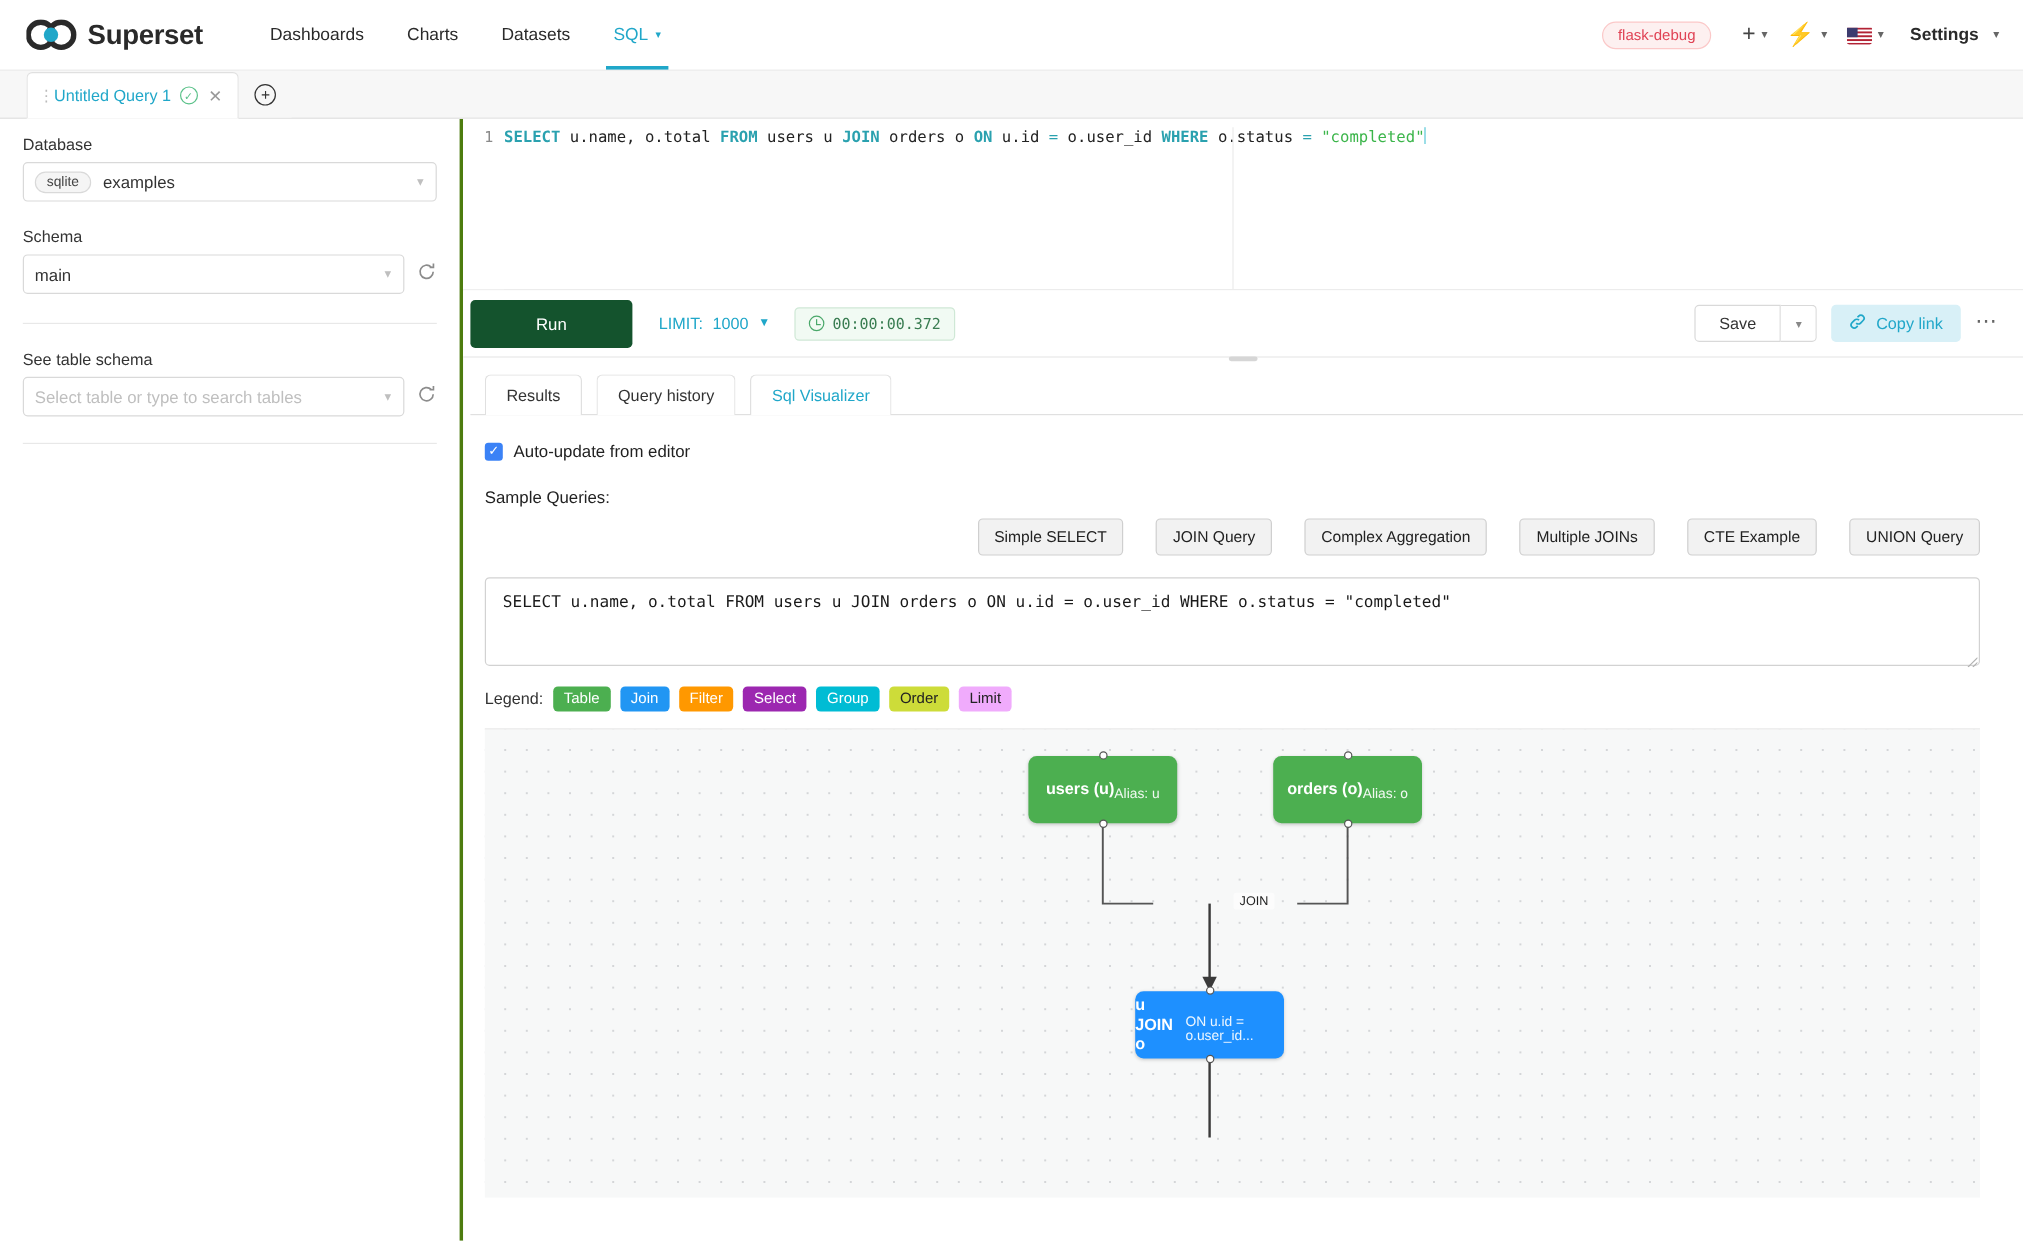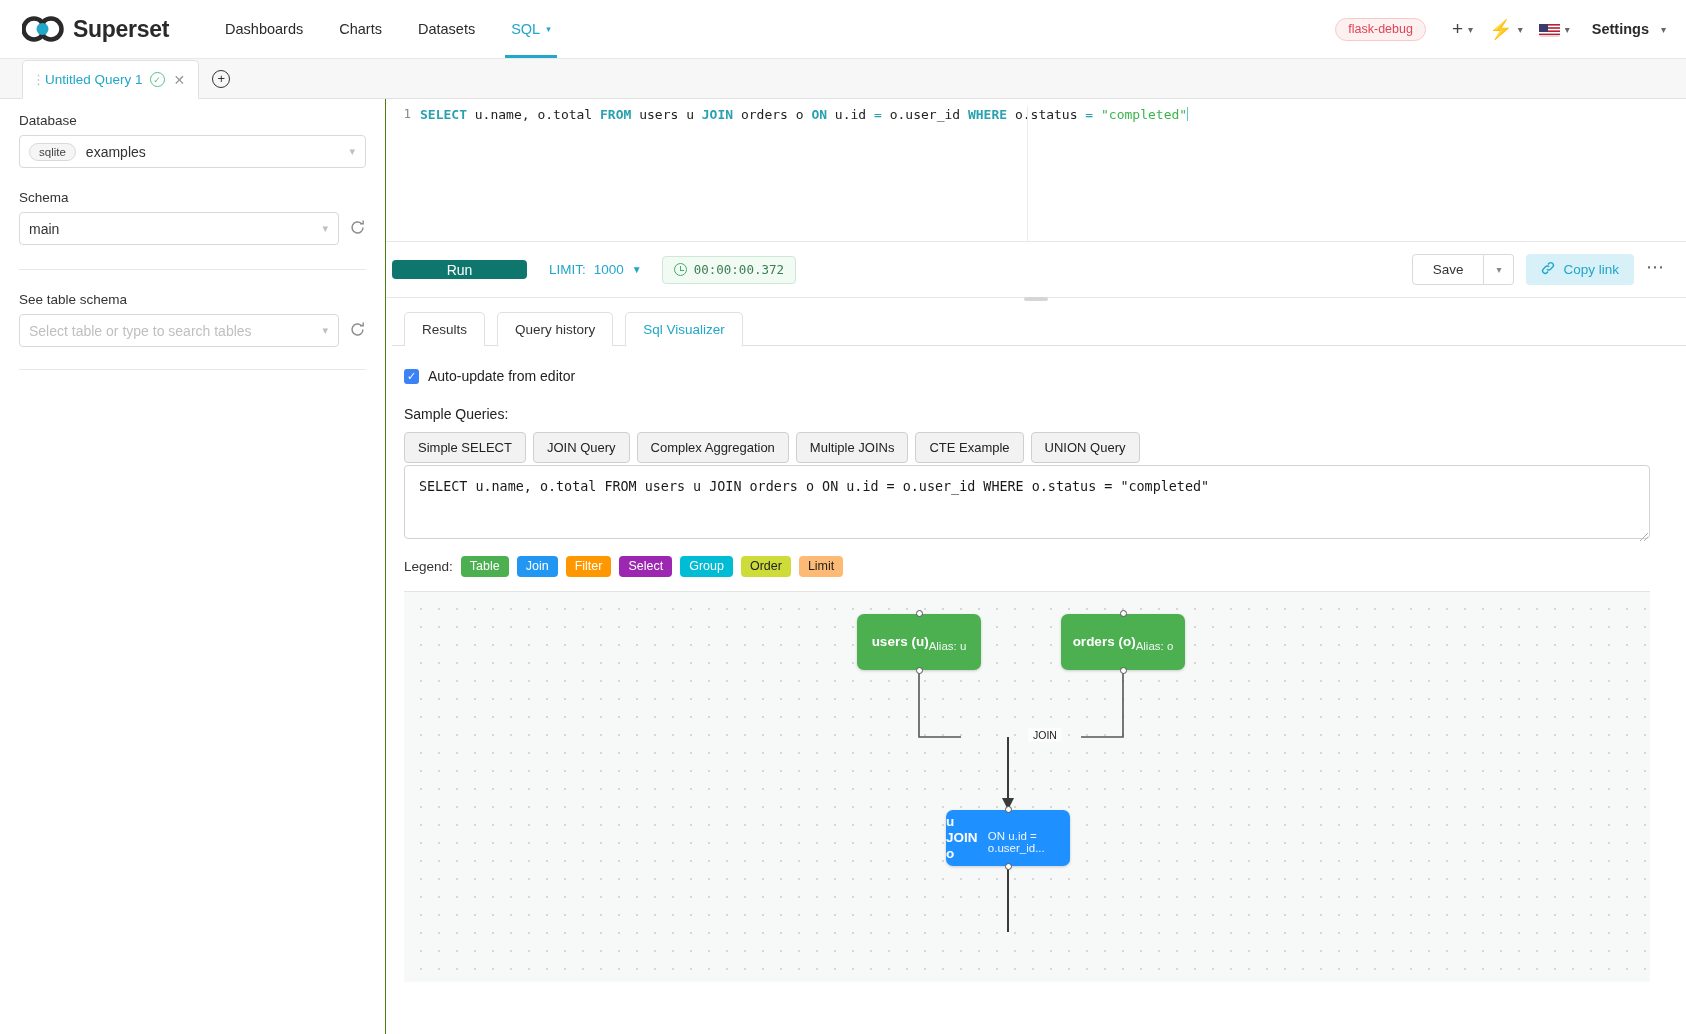--- a/index.html
+++ b/index.html
@@ -83,21 +83,21 @@
     display: flex; align-items: center; justify-content: center;
     font-size: 13px; color: #333; line-height: 1;
   }
 
   
   .workspace { display: flex; height: calc(1034px - 59px - 40px); }
 
   
   .leftpanel {
     width: 386px; flex: 0 0 386px; background: #fff;
-    border-right: 1px solid #4d7c0f; padding: 14px 19px 0 19px;
+    border-right: 3px solid #4d7c0f; padding: 14px 19px 0 19px;
   }
   .field-label { font-size: 13.5px; color: #333; margin-bottom: 7px; }
   .select-box {
     height: 33px; border: 1px solid #d9d9d9; border-radius: 4px;
     display: flex; align-items: center; padding: 0 10px 0 9px;
     font-size: 14px; color: #333; background: #fff; cursor: pointer;
   }
   .db-chip {
     border: 1px solid #d9d9d9; background: #f5f5f5; border-radius: 11px;
     font-size: 11.5px; padding: 2px 9px; color: #444; margin-right: 10px;
@@ -134,21 +134,21 @@
     vertical-align: -2px; margin-left: 0;
   }
   .editor-vline { position: absolute; top: 0; bottom: 0; left: 607px; width: 1px; background: #ececec; }
 
   
   .toolbar {
     height: 56px; display: flex; align-items: center; padding: 0 22px 0 6px;
     border-bottom: 1px solid #e8e8e8; background: #fff; position: relative;
   }
   .run-btn {
-    width: 135px; height: 19px; background: #0f766e; color: #fff;
+    width: 135px; height: 40px; background: #14532d; color: #fff;
     border: none; border-radius: 4px; font-size: 14px; cursor: pointer;
     font-family: inherit;
   }
   .limit-ctl {
     margin-left: 22px; color: #20a7c9; font-size: 13.5px; display: flex;
     align-items: center; gap: 8px; cursor: pointer;
   }
   .limit-caret { font-size: 10px; }
   .timer-pill {
     margin-left: 20px; border: 1px solid #cfe8d6; background: #f1faf3;
@@ -203,21 +203,21 @@
   
   .vizpanel { flex: 1; overflow: hidden; padding: 22px 36px 0 12px; }
   .viz-title { font-size: 21px; font-weight: bold; color: #1a1a1a; margin: 12px 0 16px 0; }
   .autoupd { display: flex; align-items: center; gap: 9px; font-size: 14px; color: #222; margin-bottom: 22px; }
   .cbox {
     width: 15px; height: 15px; background: #3b82f6; border-radius: 3px;
     display: flex; align-items: center; justify-content: center;
     color: #fff; font-size: 11px; line-height: 1; cursor: pointer;
   }
   .samples-label { font-size: 14px; color: #222; margin-bottom: 10px; }
-  .sample-btns { display: flex; gap: 7px; margin-bottom: 2px; flex-wrap: wrap; }
+  .sample-btns { display: flex; gap: 27px; margin-bottom: 18px; flex-wrap: wrap; justify-content: flex-end; }
   .sbtn {
     border: 1px solid #cfcfcf; background: #f2f2f2; border-radius: 4px;
     font-size: 13px; color: #222; padding: 7px 13px; cursor: pointer;
     font-family: inherit;
   }
   .sql-textarea {
     width: 100%; height: 74px; border: 1px solid #d2d2d2; border-radius: 4px;
     font-family: "DejaVu Sans Mono", monospace; font-size: 13.4px; color: #1a1a1a;
     padding: 12px 14px; resize: none; background: #fff; line-height: 1.4;
     display: block;
@@ -445,21 +445,21 @@
         </div>
 
         <div class="legend-row">
           <span>Legend:</span>
           <span class="lchip" style="background:#4caf50">Table</span>
           <span class="lchip" style="background:#2196f3">Join</span>
           <span class="lchip" style="background:#ff9800">Filter</span>
           <span class="lchip" style="background:#9c27b0">Select</span>
           <span class="lchip" style="background:#00bcd4">Group</span>
           <span class="lchip" style="background:#cddc39;color:#222">Order</span>
-          <span class="lchip" style="background:#fdba74;color:#222">Limit</span>
+          <span class="lchip" style="background:#f0abfc;color:#222">Limit</span>
         </div>
 
         <div class="graph-sep"></div>
 
         <div class="graph">
           <svg class="edges">
             <path d="M515 78 L515 145 L557 145" fill="none" stroke="#555" stroke-width="1.6"></path>
             <path d="M719 78 L719 145 L677 145" fill="none" stroke="#555" stroke-width="1.6"></path>
             <path d="M604 145 L604 214" fill="none" stroke="#3a3a3a" stroke-width="2"></path>
             <polygon points="604,218 598,206 610,206" fill="#3a3a3a"></polygon>

